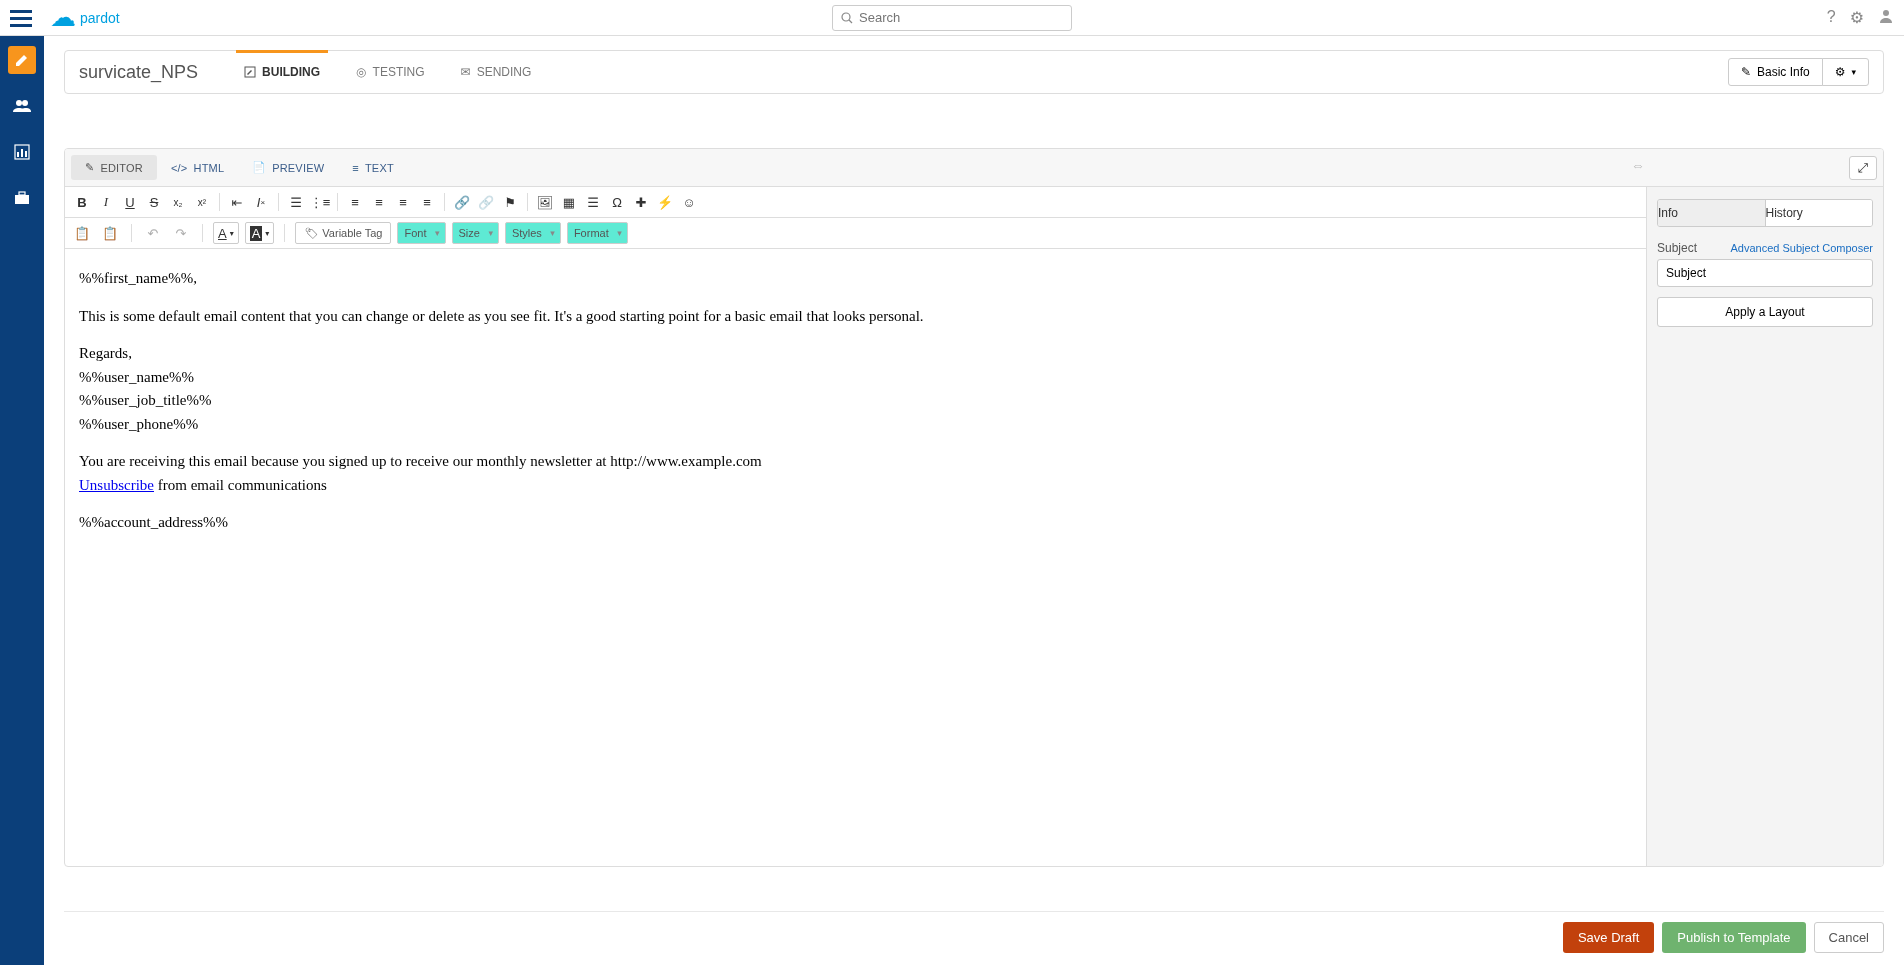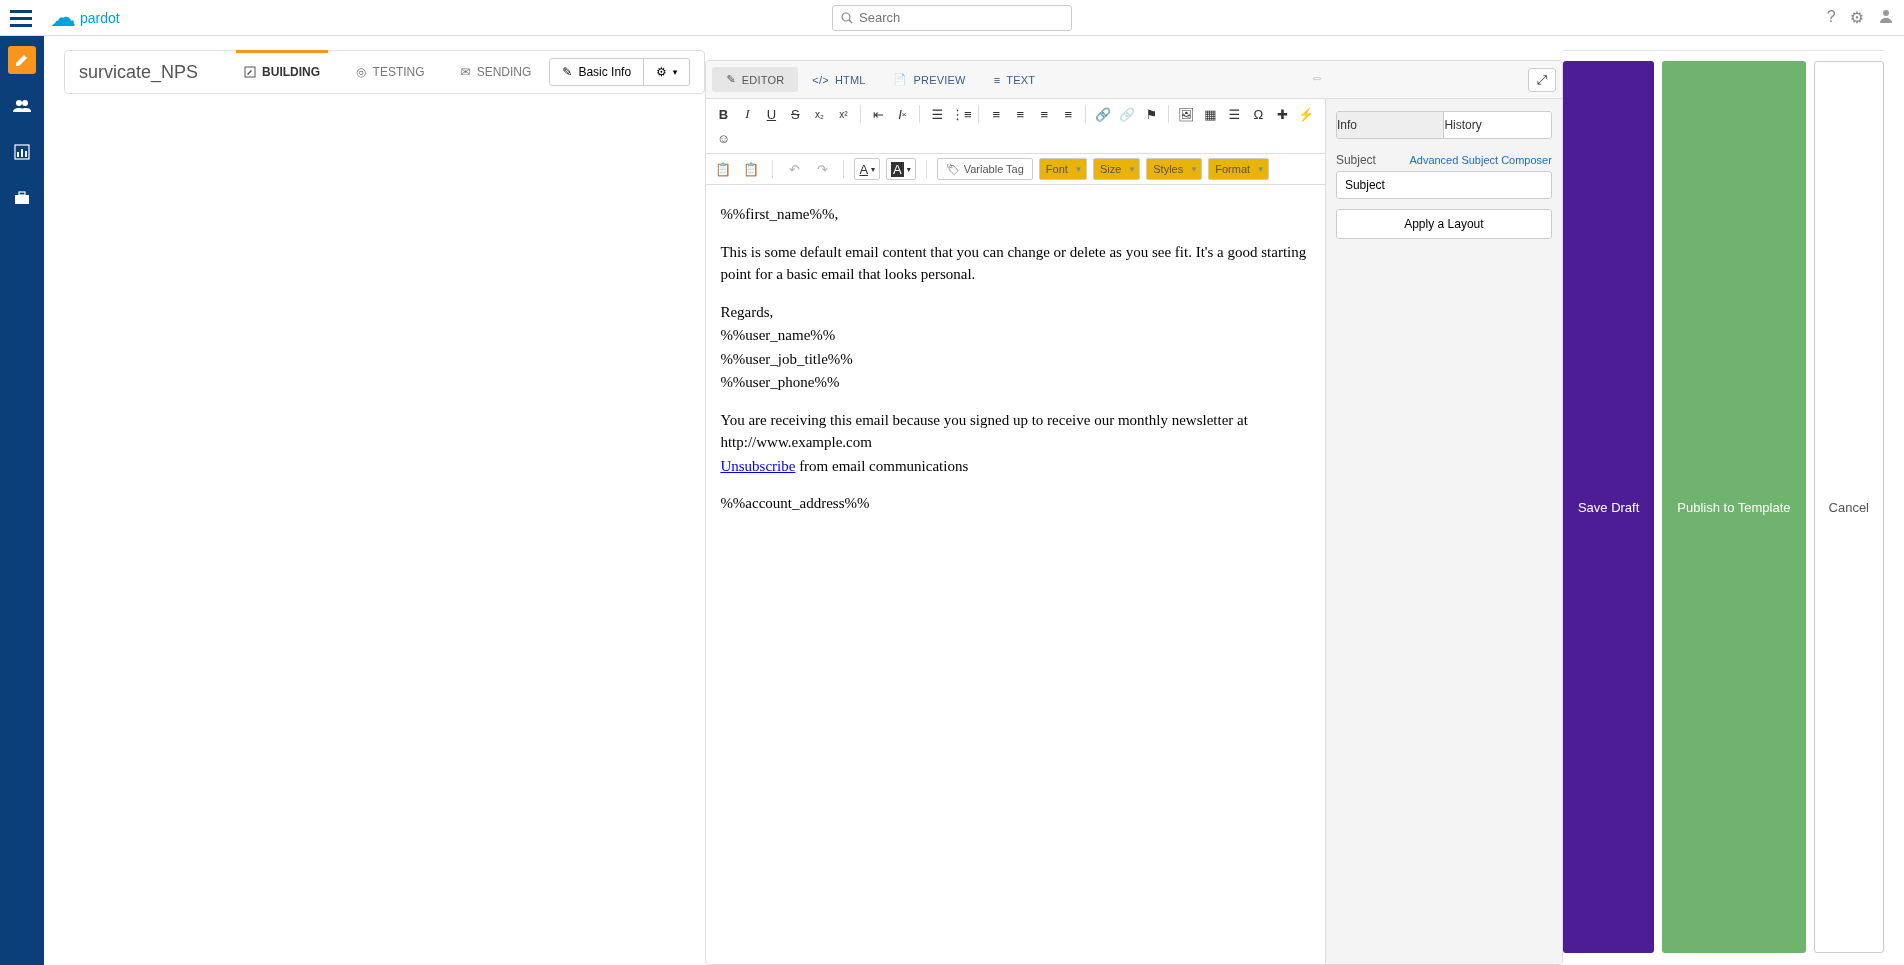--- a/index.html
+++ b/index.html
@@ -12,21 +12,21 @@
 .search-wrap { position: absolute; left: 50%; transform: translateX(-50%); width: 240px; }
 .search-box { display: flex; align-items: center; border: 1px solid #ccc; border-radius: 3px; height: 26px; padding: 0 8px; background: #fff; }
 .search-box input { border: none; outline: none; flex: 1; margin-left: 6px; font-size: 13px; color: #404040; }
 .top-right { margin-left: auto; display: flex; gap: 14px; color: #888; }
 .top-right .tico { cursor: pointer; font-size: 16px; }
 
 .shell { display: flex; height: calc(100vh - 36px); }
 .leftnav { width: 44px; background: #0b3f7a; display: flex; flex-direction: column; align-items: center; padding-top: 10px; gap: 18px; }
 .leftnav .nitem { width: 28px; height: 28px; color: #fff; display: flex; align-items: center; justify-content: center; border-radius: 3px; cursor: pointer; }
 .leftnav .nitem.active { background: #f7951d; }
-.main { flex: 1; padding: 14px 20px 0 20px; display: flex; flex-direction: row; }
+.main { flex: 1; padding: 14px 20px 0 20px; display: flex; flex-direction: column; gap: 44px; }
 
 .pagehead { border: 1px solid #ddd; border-radius: 4px; height: 44px; display: flex; align-items: center; padding: 0 14px; position: relative; background: #fff; }
 .pagehead .title { color: #555; font-size: 18px; margin-right: 28px; }
 .phases { display: flex; height: 100%; align-items: stretch; }
 .phase { display: flex; align-items: center; gap: 6px; padding: 0 18px; font-size: 12px; color: #777; cursor: pointer; position: relative; }
 .phase.active { color: #333; font-weight: 600; }
 .phase.active::before { content: ""; position: absolute; top: -1px; left: 10px; right: 10px; height: 3px; background: #f7951d; }
 .head-right { margin-left: auto; display: flex; gap: 0; }
 .btn { border: 1px solid #ccc; background: #fff; padding: 6px 12px; font-size: 12px; cursor: pointer; display: flex; align-items: center; gap: 6px; border-radius: 3px; }
 .btn + .btn { margin-left: -1px; border-top-left-radius: 0; border-bottom-left-radius: 0; }
@@ -45,21 +45,21 @@
 .toolbar { border-bottom: 1px solid #ddd; padding: 4px 6px; display: flex; flex-wrap: wrap; gap: 2px; align-items: center; }
 .tb { width: 22px; height: 22px; display: flex; align-items: center; justify-content: center; color: #333; cursor: pointer; font-size: 13px; border-radius: 2px; }
 .tb.bold { font-weight: bold; }
 .tb.italic { font-style: italic; font-family: serif; }
 .tb.und { text-decoration: underline; }
 .tb.strike { text-decoration: line-through; }
 .tb.sub { font-size: 10px; }
 .tb.sup { font-size: 10px; }
 .tsep { width: 1px; height: 18px; background: #ddd; margin: 0 4px; }
 .toolbar2 { border-bottom: 1px solid #ddd; padding: 4px 6px; display: flex; gap: 6px; align-items: center; }
-.dd { border: 1px solid #ccc; height: 22px; font-size: 11px; padding: 0 18px 0 6px; display: flex; align-items: center; position: relative; cursor: pointer; background: #eab308; border-radius: 2px; color: #555; }
+.dd { border: 1px solid #ccc; height: 22px; font-size: 11px; padding: 0 18px 0 6px; display: flex; align-items: center; position: relative; cursor: pointer; background: #5eead4; border-radius: 2px; color: #555; }
 .dd::after { content: "▾"; position: absolute; right: 5px; font-size: 9px; color: #888; }
 .tagchip { border: 1px solid #ccc; height: 22px; font-size: 11px; padding: 0 8px; display: flex; align-items: center; gap: 4px; cursor: pointer; background: #fff; border-radius: 2px; color: #555; }
 .colorbtn { border: 1px solid #ccc; height: 22px; padding: 0 4px; display: flex; align-items: center; gap: 3px; cursor: pointer; border-radius: 2px; }
 
 .canvas { flex: 1; padding: 18px 14px; font-family: "Times New Roman", serif; font-size: 15px; line-height: 1.5; color: #000; overflow: auto; }
 .canvas p { margin: 0 0 1px 0; }
 .canvas .spacer { height: 14px; }
 .canvas a { color: #0000ee; text-decoration: underline; }
 
 .side-col { width: 236px; background: #f4f4f4; padding: 12px 10px; }
@@ -67,21 +67,21 @@
 .side-tab { flex: 1; text-align: left; padding: 6px 0; font-size: 12px; cursor: pointer; background: #fff; }
 .side-tab.active { background: #eee; }
 .side-tab + .side-tab { border-left: 1px solid #ccc; }
 .slabel { font-size: 12px; color: #555; margin-bottom: 4px; display: flex; justify-content: space-between; align-items: center; }
 .slabel a { color: #1b6ec2; font-size: 11px; text-decoration: none; cursor: pointer; }
 .sinput { width: 100%; border: 1px solid #ccc; border-radius: 3px; padding: 6px 8px; font-size: 12px; margin-bottom: 10px; }
 .layout-btn { width: 100%; border: 1px solid #ccc; border-radius: 3px; padding: 7px; background: #fff; font-size: 12px; cursor: pointer; }
 
 .footer { border-top: 1px solid #e8e8e8; padding: 10px 0 12px 0; display: flex; justify-content: flex-end; gap: 8px; }
 .fbtn { padding: 7px 14px; font-size: 13px; border-radius: 3px; cursor: pointer; border: 1px solid transparent; }
-.fbtn.primary { background: #4c1d95; color: #fff; }
+.fbtn.primary { background: #c2410c; color: #fff; }
 .fbtn.success { background: #6fb36f; color: #fff; }
 .fbtn.plain { background: #fff; color: #555; border: 1px solid #ccc; }
 
 svg { display: block; }
 </style>
 </head>
 <body>
 
 <div class="topbar">
   <div class="hamburger">

